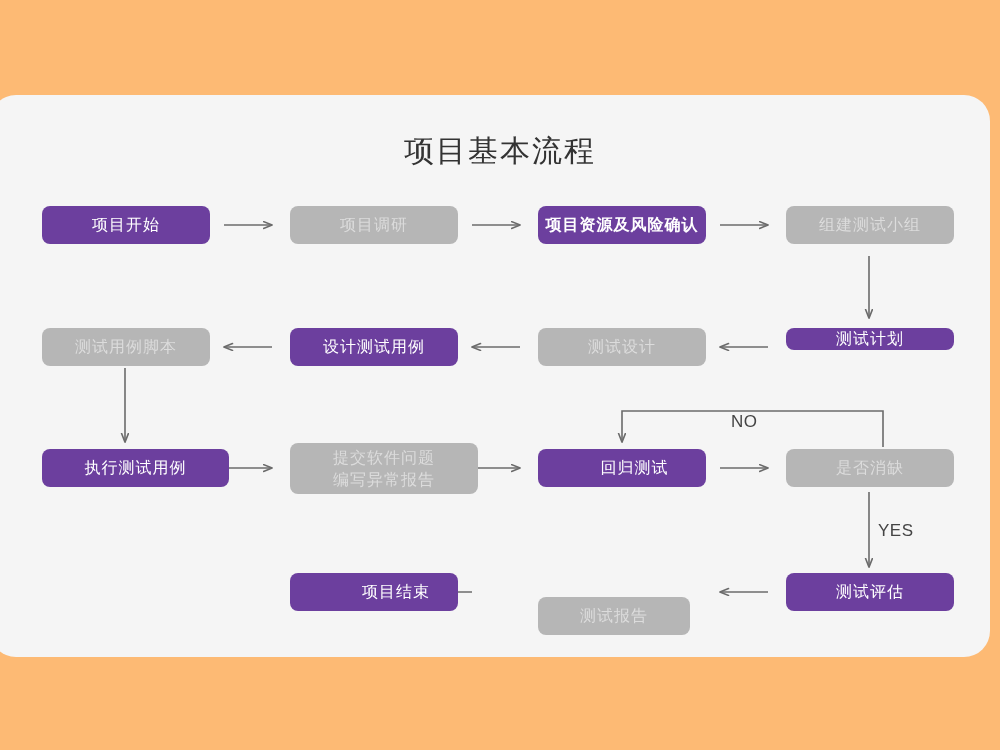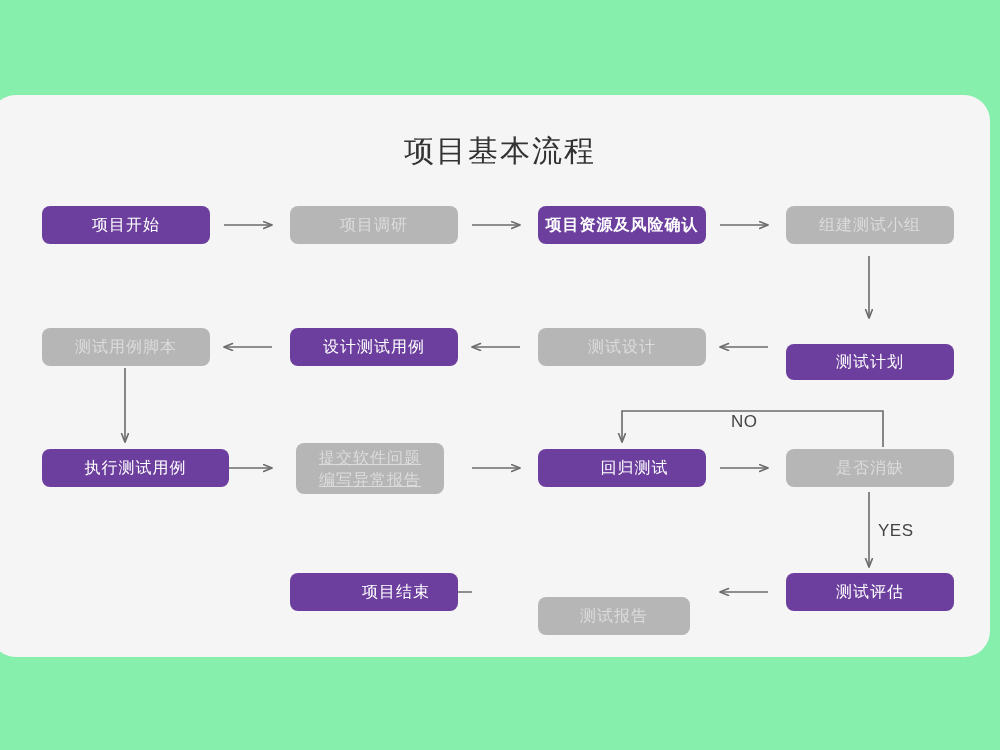--- a/index.html
+++ b/index.html
@@ -12,21 +12,21 @@
     width: 1000px;
     height: 750px;
     font-family: "Liberation Sans", "DejaVu Sans", sans-serif;
     overflow: hidden;
   }
 
   #stage {
     position: relative;
     width: 1000px;
     height: 750px;
-    background: #86efac;
+    background: #fdba74;
   }
 
   
   #card {
     position: absolute;
     left: -10px;
     top: 95px;
     width: 1000px;
     height: 562px;
     background: #f5f5f5;
@@ -136,24 +136,24 @@
   <div class="edge-label" style="left:878px; top:521px;">YES</div>
 
   <div class="node purple" style="left:42px;  top:206px; width:168px; height:38px;">项目开始</div>
   <div class="node gray" style="left:290px; top:206px; width:168px; height:38px;">项目调研</div>
   <div class="node purple" style="left:538px; top:206px; width:168px; height:38px;font-weight:bold;">项目资源及风险确认</div>
   <div class="node gray" style="left:786px; top:206px; width:168px; height:38px;">组建测试小组</div>
 
   <div class="node gray" style="left:42px;  top:328px; width:168px; height:38px;">测试用例脚本</div>
   <div class="node purple" style="left:290px; top:328px; width:168px; height:38px;">设计测试用例</div>
   <div class="node gray" style="left:538px; top:328px; width:168px; height:38px;">测试设计</div>
-  <div class="node purple" style="left:786px; top:328px; width:168px; height:36px;margin-top:16px;">测试计划</div>
+  <div class="node purple" style="left:786px; top:328px; width:168px; height:22px;">测试计划</div>
 
   <div class="node purple" style="left:42px;  top:449px; width:187px; height:38px;">执行测试用例</div>
-  <div class="node gray" style="left:296px; top:443px; width:148px; height:51px;text-decoration:underline;">提交软件问题
+  <div class="node gray" style="left:290px; top:443px; width:188px; height:51px;">提交软件问题
 编写异常报告</div>
   <div class="node purple" style="left:538px; top:449px; width:168px; height:38px;padding-left:25px;">回归测试</div>
   <div class="node gray" style="left:786px; top:449px; width:168px; height:38px;">是否消缺</div>
 
   <div class="node purple" style="left:290px; top:573px; width:168px; height:38px;padding-left:44px;">项目结束</div>
   <div class="node gray" style="left:538px; top:573px; width:152px; height:38px;margin-top:24px;">测试报告</div>
   <div class="node purple" style="left:786px; top:573px; width:168px; height:38px;">测试评估</div>
 
 </div>
 

